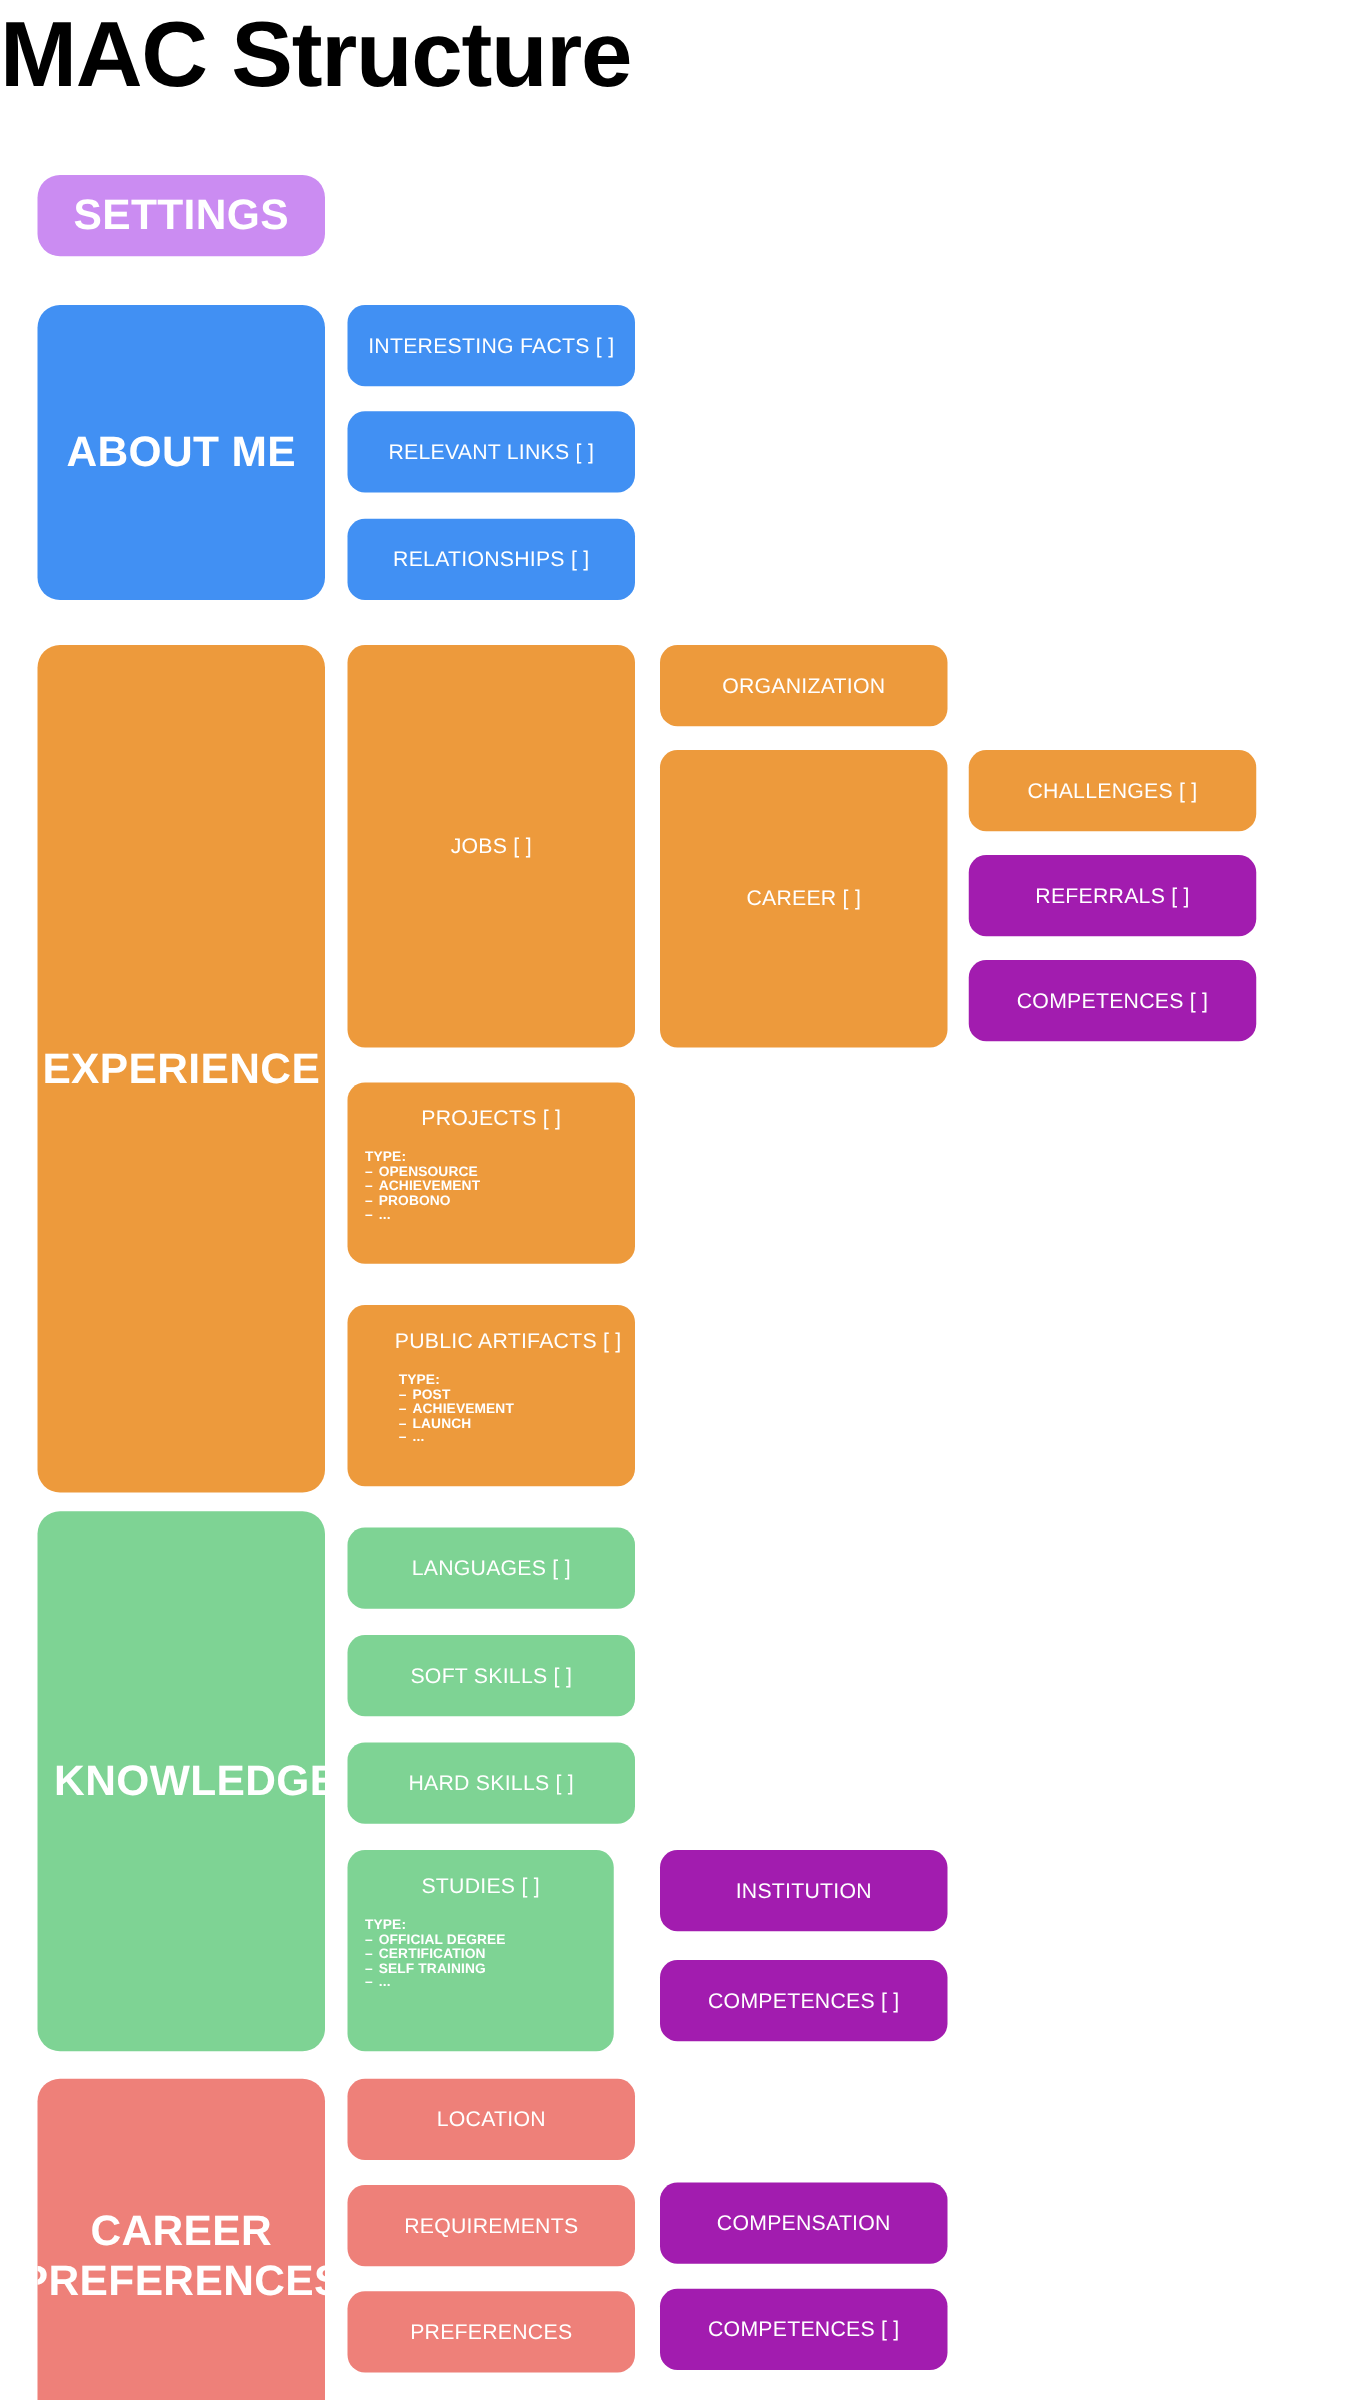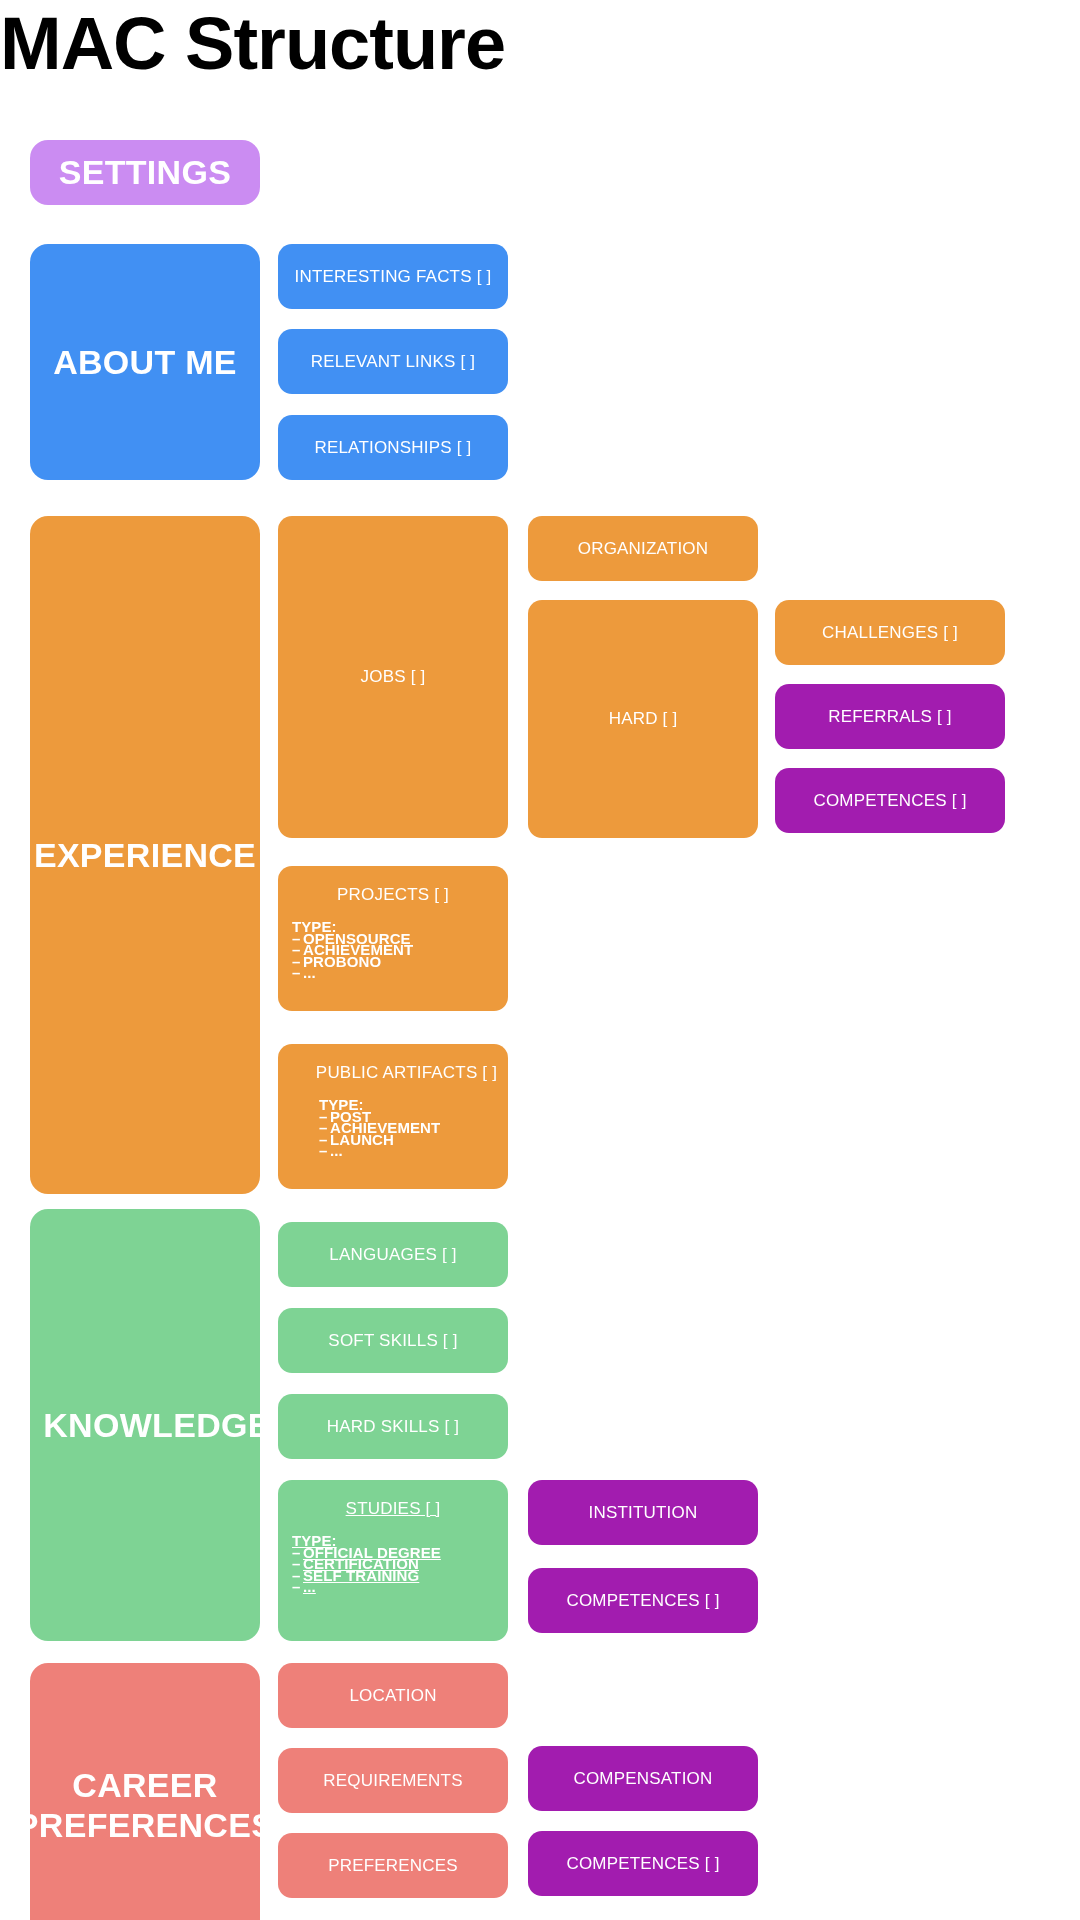--- a/index.html
+++ b/index.html
@@ -71,21 +71,21 @@
     font-size: 17px;
     font-weight: 400;
     letter-spacing: 0.2px;
     margin-top: 18px;
   }
 
   .typed-list {
     display: block;
     margin-top: 16px;
     padding-left: 14px;
-    font-size: 15px;
+    font-size: 11px;
     font-weight: 700;
     letter-spacing: 0.1px;
     line-height: 11.5px;
     text-align: left;
   }
 
   .typed-list .type-label { display: block; }
   .typed-list .type-item { display: block; }
   .typed-list .type-item .dash { display: inline-block; width: 11px; }
 
@@ -128,21 +128,21 @@
 
 <div class="card fill-orange" style="left:278px; top:516px; width:230px; height:322px;">
   <span>JOBS [ ]</span>
 </div>
 
 <div class="card fill-orange" style="left:528px; top:516px; width:230px; height:65px;">
   <span>ORGANIZATION</span>
 </div>
 
 <div class="card fill-orange" style="left:528px; top:600px; width:230px; height:238px;">
-  <span>HARD [ ]</span>
+  <span>CAREER [ ]</span>
 </div>
 
 <div class="card fill-orange" style="left:775px; top:600px; width:230px; height:65px;">
   <span>CHALLENGES [ ]</span>
 </div>
 
 <div class="card fill-gray" style="left:775px; top:684px; width:230px; height:65px;">
   <span>REFERRALS [ ]</span>
 </div>
 
@@ -181,21 +181,21 @@
 </div>
 
 <div class="card fill-green" style="left:278px; top:1308px; width:230px; height:65px;">
   <span>SOFT SKILLS [ ]</span>
 </div>
 
 <div class="card fill-green" style="left:278px; top:1394px; width:230px; height:65px;">
   <span>HARD SKILLS [ ]</span>
 </div>
 
-<div class="card typed fill-green" style="left:278px; top:1480px; width:230px; height:161px;text-decoration:underline;">
+<div class="card typed fill-green" style="left:278px; top:1480px; width:213px; height:161px;">
   <span class="typed-title">STUDIES [ ]</span>
   <span class="typed-list">
     <span class="type-label">TYPE:</span>
     <span class="type-item"><span class="dash">–</span><span>OFFICIAL DEGREE</span></span>
     <span class="type-item"><span class="dash">–</span><span>CERTIFICATION</span></span>
     <span class="type-item"><span class="dash">–</span><span>SELF TRAINING</span></span>
     <span class="type-item"><span class="dash">–</span><span>...</span></span>
   </span>
 </div>
 

